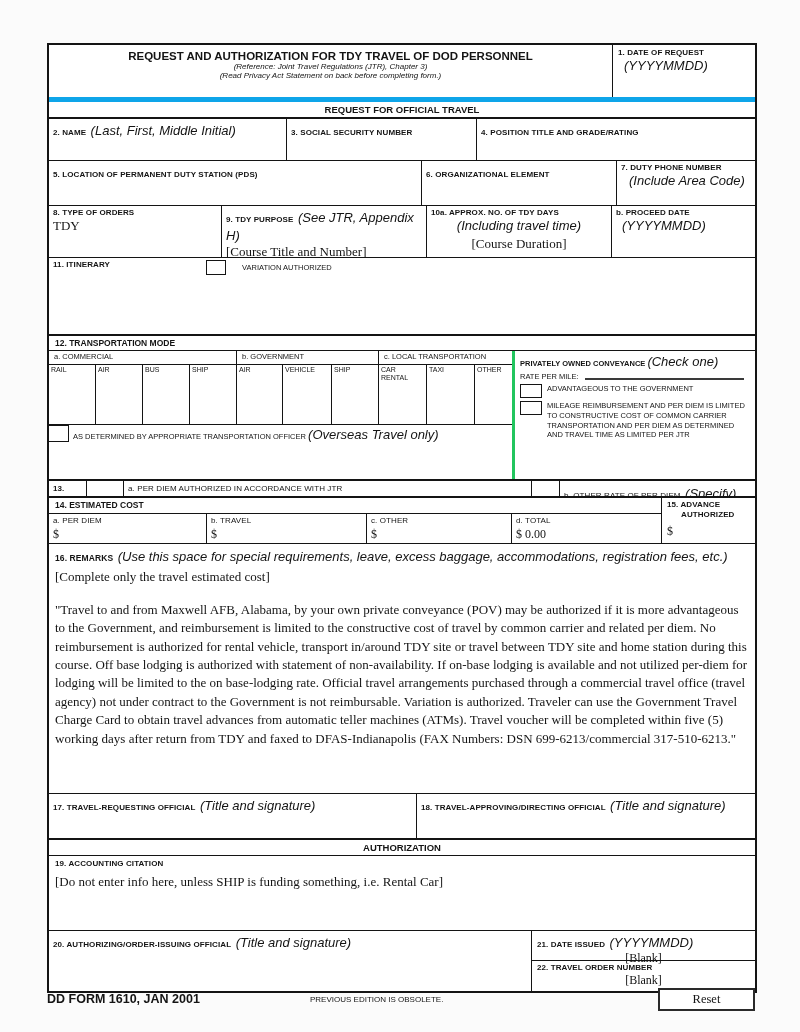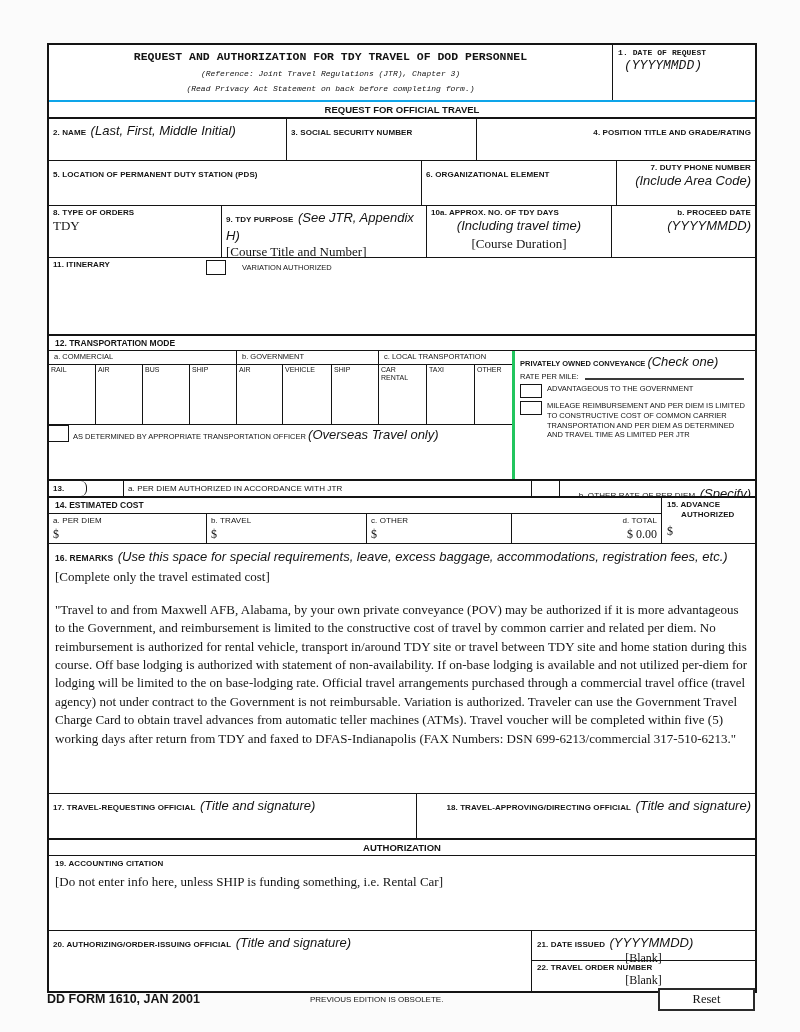--- a/index.html
+++ b/index.html
@@ -1,32 +1,32 @@
 <!DOCTYPE html>
 <html><head>
 <meta charset="utf-8">
 <style>
   * { box-sizing: border-box; margin: 0; padding: 0; }
   html,body { width:800px; height:1032px; background:#fbfbfb; overflow:hidden;
               font-family:"Liberation Sans", sans-serif; color:#141414; }
   .form { position:absolute; left:47px; top:43px; width:710px; border:2px solid #141414; background:#fff; }
   .row { display:flex; border-bottom:1px solid #141414; }
   .cell { padding:2px 4px; border-right:1px solid #141414; overflow:hidden; }
-  .cell:last-child { border-right:none;text-align:right; }
+  .cell:last-child { border-right:none; }
   .lbl { font-size:8px; font-weight:bold; letter-spacing:.1px; line-height:1.25; }
   .hint { font-size:13px; font-style:italic; font-weight:normal; }
   .val { font-family:"Liberation Serif", serif; font-size:13px; line-height:1.2; }
   .band { display:block; text-align:center; font-weight:bold; font-size:9.5px; padding:2px 0;
           border-bottom:2px solid #141414; }
   .cb { display:inline-block; width:20px; height:15px; border:1px solid #141414; background:#fff; flex:none; }
 
-  .r-head { height:57px; border-bottom:2px solid #0ea5e9;font-family:Liberation Mono, monospace; }
+  .r-head { height:57px; border-bottom:5px solid #0ea5e9; }
   .head-title { flex:1; text-align:center; padding-top:5px; border-right:1px solid #141414; }
   .head-title .t { font-size:11.5px; font-weight:bold; }
-  .head-title .s { font-size:8px; font-style:italic; margin-top:6px; }
+  .head-title .s { font-size:8px; font-style:italic; margin-top:0; }
   .head-date { width:142px; padding:3px 5px; }
 
   .r-234 { height:42px; } .r-567 { height:45px; } .r-8910 { height:52px; }
 
   .r-11 { height:78px; border-bottom:2px solid #141414; padding:2px 4px; }
   .r-11 .top { display:flex; align-items:flex-start; }
   .r-11 .sp { width:96px; }
   .r-11 .vlbl { font-size:7.5px; margin:3px 0 0 16px; }
 
   .band-12 { text-align:left; font-weight:bold; font-size:8.5px; padding:2px 6px; border-bottom:1px solid #141414; }
@@ -44,21 +44,21 @@
   .pov { flex:1; padding:3px 5px; font-size:7.5px; }
   .pov .povt { font-weight:bold; font-size:7.5px; }
   .rateline { display:flex; align-items:flex-end; margin-top:2px; }
   .rateline .ln { flex:1; border-bottom:2px solid #3a3a3a; height:9px; margin:0 6px 1px 6px; }
   .povrow { display:flex; margin-top:3px; }
   .povrow .cb { width:22px; height:14px; margin-right:5px; }
   .povrow .ptx { font-size:7.5px; line-height:1.3; }
 
   .r-13 { height:17px; border-bottom:2px solid #141414; }
   .r-13 .cell { padding-top:3px; }
-  .c13 { width:38px;border-radius:6px; } .cbcell-a { width:37px; } .l13a { width:408px; } .cbcell-b { width:28px; }
+  .c13 { width:38px; } .cbcell-a { width:37px; } .l13a { width:408px; } .cbcell-b { width:28px; }
 
   .r-14wrap { height:46px; border-bottom:1px solid #141414; display:flex; }
   .est { width:613px; border-right:1px solid #141414; }
   .est .ttl { font-size:8.5px; font-weight:bold; padding:2px 6px; border-bottom:1px solid #141414; height:16px; }
   .est .cols { display:flex; height:29px; }
   .est .cols .cell { padding-top:2px; }
   .ca{width:158px}.cbx{width:160px}.cc{width:145px}.cd{flex:1}
   .dollar { font-family:"Liberation Serif", serif; font-size:12px; margin-top:1px; }
   .adv { flex:1; padding:2px 5px; }
   .adv .l2 { margin-left:14px; }

